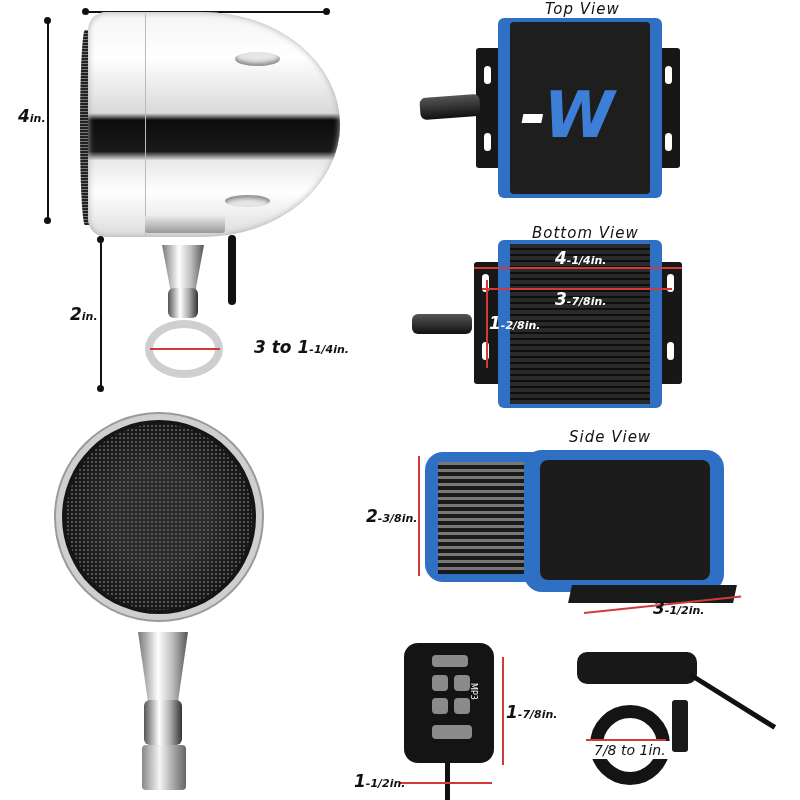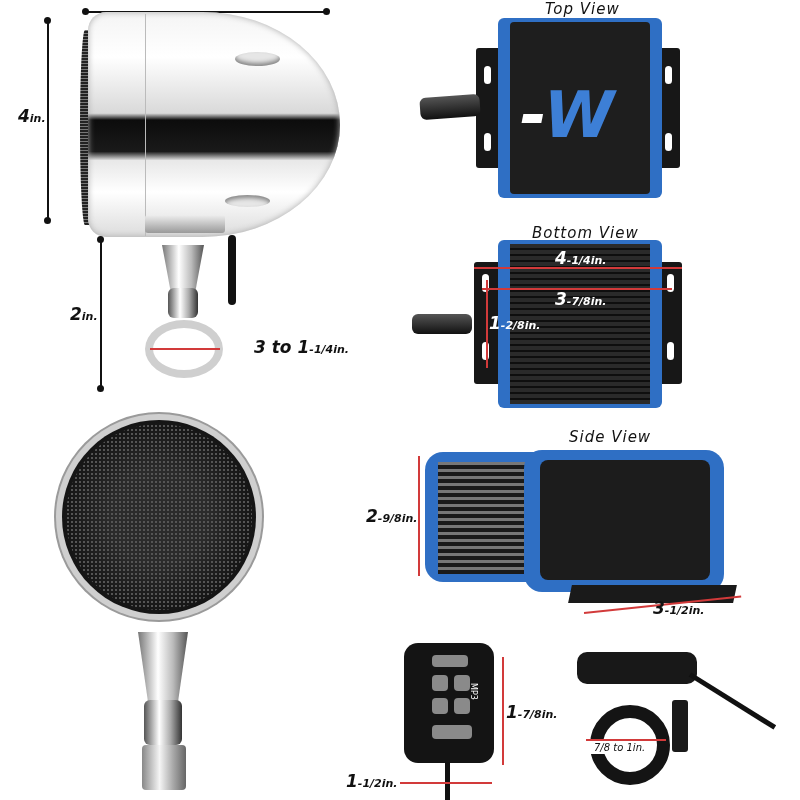--- a/index.html
+++ b/index.html
@@ -112,42 +112,42 @@
 </div>
 
 <div>
   <div class="abs view-title" style="left:543px;top:428px;margin-left:26px;">Side View</div>
   <div class="abs" style="left:425px;top:452px;width:140px;height:130px;background:#2f6fc4;border-radius:18px;"></div>
   <div class="abs fins" style="left:438px;top:462px;width:110px;height:112px;background:repeating-linear-gradient(180deg,#777 0 3px,#1a1a1a 3px 7px);"></div>
   <div class="abs" style="left:524px;top:450px;width:200px;height:142px;background:#2f6fc4;border-radius:18px;"></div>
   <div class="abs" style="left:540px;top:460px;width:170px;height:120px;background:#1c1c1c;border-radius:8px;"></div>
   <div class="abs" style="left:570px;top:585px;width:165px;height:18px;background:#1a1a1a;transform:skewX(-12deg);"></div>
   <div class="redline" style="left:418px;top:456px;width:1.5px;height:120px;"></div>
-  <div class="abs dim" style="left:366px;top:506px;"><span class="big">2</span><span class="small">-9/8in.</span></div>
+  <div class="abs dim" style="left:366px;top:506px;"><span class="big">2</span><span class="small">-3/8in.</span></div>
   <div class="redline" style="left:584px;top:612px;width:158px;height:1.5px;transform:rotate(-6deg);transform-origin:left;"></div>
   <div class="abs dim" style="left:653px;top:598px;"><span class="big">3</span><span class="small">-1/2in.</span></div>
 </div>
 
 <div>
   <div class="abs remote" style="left:404px;top:643px;width:90px;height:120px;">
     <div class="rbtn" style="left:28px;top:12px;width:36px;height:12px;"></div>
     <div class="rbtn" style="left:28px;top:32px;width:16px;height:16px;"></div>
     <div class="rbtn" style="left:50px;top:32px;width:16px;height:16px;"></div>
     <div class="rbtn" style="left:28px;top:55px;width:16px;height:16px;"></div>
     <div class="rbtn" style="left:50px;top:55px;width:16px;height:16px;"></div>
     <div class="rbtn" style="left:28px;top:82px;width:40px;height:14px;"></div>
     <div class="abs" style="left:74px;top:40px;color:#fff;font-size:8px;transform:rotate(90deg);transform-origin:left top;">MP3</div>
   </div>
   <div class="abs" style="left:445px;top:762px;width:5px;height:38px;background:#111;"></div>
   <div class="redline" style="left:502px;top:657px;width:1.5px;height:108px;"></div>
   <div class="abs dim" style="left:506px;top:702px;"><span class="big">1</span><span class="small">-7/8in.</span></div>
   <div class="redline" style="left:400px;top:782px;width:92px;height:1.5px;"></div>
-  <div class="abs dim" style="left:346px;top:771px;"><span class="big">1</span><span class="small">-1/2in.</span></div>
+  <div class="abs dim" style="left:354px;top:771px;"><span class="big">1</span><span class="small">-1/2in.</span></div>
 </div>
 
 <div>
   <div class="abs" style="left:577px;top:652px;width:120px;height:32px;background:#181818;border-radius:10px;"></div>
   <div class="abs" style="left:590px;top:705px;width:80px;height:80px;border-radius:50%;border:13px solid #141414;box-sizing:border-box;"></div>
   <div class="abs" style="left:672px;top:700px;width:16px;height:52px;background:#1a1a1a;border-radius:3px;"></div>
   <div class="abs" style="left:690px;top:672px;width:100px;height:5px;background:#111;transform:rotate(32deg);transform-origin:left;"></div>
   <div class="redline" style="left:586px;top:739px;width:80px;height:1.5px;"></div>
-  <div class="abs" style="left:588px;top:741px;background:#fff;padding:1px 6px;font-style:italic;font-size:10px;color:#111;white-space:nowrap;">7/8 to 1in.</div>
+  <div class="abs" style="left:588px;top:741px;background:#fff;padding:1px 6px;font-style:italic;font-size:14px;color:#111;white-space:nowrap;">7/8 to 1in.</div>
 </div>
 
 </body></html>

